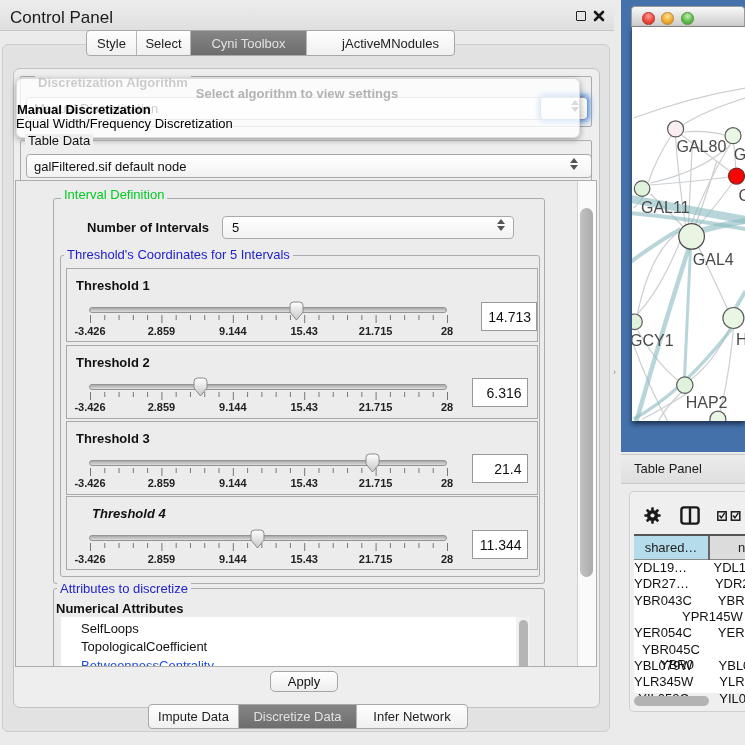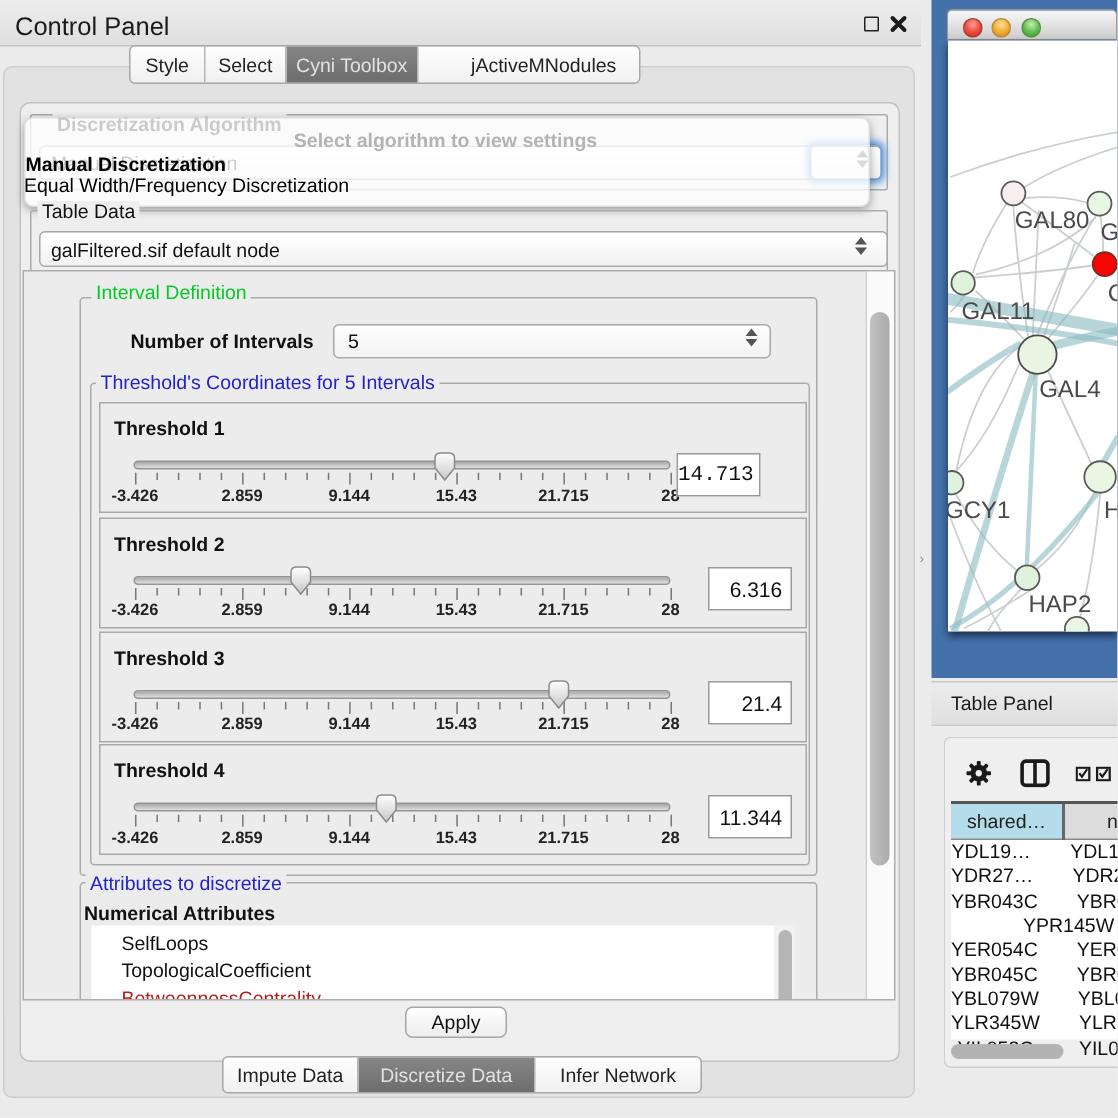--- a/index.html
+++ b/index.html
@@ -45,21 +45,21 @@
 
 <div class="abs" style="left:2px;top:44px;width:606px;height:686px;background:#e2e2e2;
      border:1px solid #cdcdcd;border-radius:6px;"></div>
 
 <div class="abs" style="left:13px;top:68px;width:585px;height:638px;background:#eeeeee;
      border:1px solid #c2c2c2;border-radius:7px;"></div>
 
 <div class="seg" style="left:86px;top:30px;height:24px;">
   <div style="width:49px;box-sizing:border-box;">Style</div>
   <div style="width:54px;box-sizing:border-box;">Select</div>
-  <div class="sel" style="width:88px;box-sizing:border-box;">Cyni Toolbox</div>
+  <div class="sel" style="width:116px;box-sizing:border-box;">Cyni Toolbox</div>
   <div style="width:148px;box-sizing:border-box;padding-left:20px;">jActiveMNodules</div>
 </div>
 
 <div class="gbox" style="left:20px;top:76px;width:570px;height:49px;"></div>
 <div class="grouplab" style="left:35px;top:76px;color:#111;font-weight:bold;">Discretization Algorithm</div>
 <div class="combo" style="left:26px;top:97px;width:560px;height:21px;">
   <div style="position:absolute;left:7px;top:3px;">Manual Discretization</div>
 </div>
 <div class="abs" style="left:540px;top:96px;width:46px;height:22px;border-radius:4px;
      box-shadow:0 0 5px 2px rgba(86,148,222,0.95);border:1.5px solid #6f9fd8;"></div>
@@ -142,21 +142,21 @@
   <div class="ticklab" style="left:431.0px;top:143.5px;">28</div>
   <svg class="abs" style="left:272.7px;top:119.5px;" width="15" height="20" viewBox="0 0 15 20">
     <defs>
         <linearGradient id="tg1" x1="0" y1="0" x2="0" y2="1">
       <stop offset="0" stop-color="#ffffff"></stop>
           <stop offset="1" stop-color="#c7c7c7"></stop>
         </linearGradient>
       </defs>
     <path d="M1,4.5 Q1,1 4.5,1 L10.5,1 Q14,1 14,4.5 L14,11 L7.5,19 L1,11 Z" fill="url(#tg1)" stroke="#8a8a8a" stroke-width="1"></path>
   </svg>
-  <div class="vbox" style="left:435px;top:120.5px;font-family:Liberation Mono, monospace;">14.713</div>
+  <div class="vbox" style="left:465px;top:120.5px;">14.713</div>
 
   <div class="trow" style="left:49.5px;top:163.5px;width:470px;height:72px;"></div>
   <div class="tlab" style="left:60px;top:173.5px;">Threshold 2</div>
   <div class="track" style="left:73px;top:202.5px;width:356px;"></div>
   <svg class="abs" style="left:74px;top:210.5px;" width="358" height="10" viewBox="0 0 358 10">
     <line x1="0.50" y1="0" x2="0.50" y2="8" stroke="#777" stroke-width="1"></line>
       <line x1="14.78" y1="0" x2="14.78" y2="5" stroke="#777" stroke-width="1"></line>
       <line x1="29.06" y1="0" x2="29.06" y2="5" stroke="#777" stroke-width="1"></line>
       <line x1="43.34" y1="0" x2="43.34" y2="5" stroke="#777" stroke-width="1"></line>
       <line x1="57.62" y1="0" x2="57.62" y2="5" stroke="#777" stroke-width="1"></line>
@@ -241,21 +241,21 @@
         <linearGradient id="tg3" x1="0" y1="0" x2="0" y2="1">
       <stop offset="0" stop-color="#ffffff"></stop>
           <stop offset="1" stop-color="#c7c7c7"></stop>
         </linearGradient>
       </defs>
     <path d="M1,4.5 Q1,1 4.5,1 L10.5,1 Q14,1 14,4.5 L14,11 L7.5,19 L1,11 Z" fill="url(#tg3)" stroke="#8a8a8a" stroke-width="1"></path>
   </svg>
   <div class="vbox" style="left:455.5px;top:273.2px;">21.4</div>
 
   <div class="trow" style="left:49.5px;top:315.3px;width:470px;height:72px;"></div>
-  <div class="tlab" style="left:60px;top:325.3px;">Threshold 4</div>
+  <div class="tlab" style="left:76px;top:325.3px;font-style:italic;">Threshold 4</div>
   <div class="track" style="left:73px;top:354.3px;width:356px;"></div>
   <svg class="abs" style="left:74px;top:362.3px;" width="358" height="10" viewBox="0 0 358 10">
     <line x1="0.50" y1="0" x2="0.50" y2="8" stroke="#777" stroke-width="1"></line>
       <line x1="14.78" y1="0" x2="14.78" y2="5" stroke="#777" stroke-width="1"></line>
       <line x1="29.06" y1="0" x2="29.06" y2="5" stroke="#777" stroke-width="1"></line>
       <line x1="43.34" y1="0" x2="43.34" y2="5" stroke="#777" stroke-width="1"></line>
       <line x1="57.62" y1="0" x2="57.62" y2="5" stroke="#777" stroke-width="1"></line>
       <line x1="71.90" y1="0" x2="71.90" y2="8" stroke="#777" stroke-width="1"></line>
       <line x1="86.18" y1="0" x2="86.18" y2="5" stroke="#777" stroke-width="1"></line>
       <line x1="100.46" y1="0" x2="100.46" y2="5" stroke="#777" stroke-width="1"></line>
@@ -294,21 +294,21 @@
     <path d="M1,4.5 Q1,1 4.5,1 L10.5,1 Q14,1 14,4.5 L14,11 L7.5,19 L1,11 Z" fill="url(#tg4)" stroke="#8a8a8a" stroke-width="1"></path>
   </svg>
   <div class="vbox" style="left:455.5px;top:348.8px;">11.344</div>
 
   <div class="gbox" style="left:37px;top:407px;width:490px;height:120px;border-radius:3px;"></div>
   <div class="grouplab" style="left:41px;top:401px;color:#2222cc;background:#ececec;">Attributes to discretize</div>
   <div class="abs" style="left:40px;top:420px;font-size:13px;font-weight:bold;color:#111;">Numerical Attributes</div>
   <div class="abs" style="left:45px;top:436px;width:455px;height:51px;background:#ffffff;"></div>
   <div class="abs" style="left:65px;top:440px;font-size:13px;color:#111;">SelfLoops</div>
   <div class="abs" style="left:65px;top:458px;font-size:13px;color:#111;">TopologicalCoefficient</div>
-  <div class="abs" style="left:65px;top:477px;font-size:13px;color:#b91c1c;">BetweennessCentrality</div>
+  <div class="abs" style="left:65px;top:477px;font-size:13px;color:#1d4ed8;">BetweennessCentrality</div>
   <div class="abs" style="left:500px;top:436px;width:14px;height:51px;background:#f1f1f1;"></div>
   <div class="abs" style="left:503px;top:439px;width:9px;height:60px;background:#b5b5b5;border-radius:5px;"></div>
 
   <div class="abs" style="left:561px;top:0;width:20px;height:487px;background:#fafafa;border-left:1px solid #cfcfcf;"></div>
   <div class="abs" style="left:564px;top:27px;width:13px;height:369px;background:linear-gradient(90deg,#c2c2c2,#ababab);border-radius:7px;"></div>
 </div>
 
 <div class="abs" style="left:270px;top:671px;width:68px;height:21px;background:linear-gradient(#ffffff,#ededed);
      border:1px solid #a5a5a5;border-radius:5px;box-sizing:border-box;
      font-size:13px;color:#111;text-align:center;line-height:19px;">Apply</div>
@@ -450,21 +450,21 @@
         <div style="padding-left:26px;">YBR0</div>
       </div>
     <div style="height:16.35px;display:flex;padding-left:48px;">
         <div style="width:74px;text-align:center;">YPR145W</div>
         <div style="padding-left:26px;">YPR1</div>
       </div>
     <div style="height:16.35px;display:flex;">
         <div style="width:74px;text-align:center;">YER054C</div>
         <div style="padding-left:26px;">YER0</div>
       </div>
-    <div style="height:16.35px;display:flex;">
+    <div style="height:16.35px;display:flex;flex-direction:column;">
         <div style="width:74px;text-align:center;">YBR045C</div>
         <div style="padding-left:26px;">YBR0</div>
       </div>
     <div style="height:16.35px;display:flex;">
         <div style="width:74px;text-align:center;">YBL079W</div>
         <div style="padding-left:26px;">YBL0</div>
       </div>
     <div style="height:16.35px;display:flex;">
         <div style="width:74px;text-align:center;">YLR345W</div>
         <div style="padding-left:26px;">YLR3</div>

